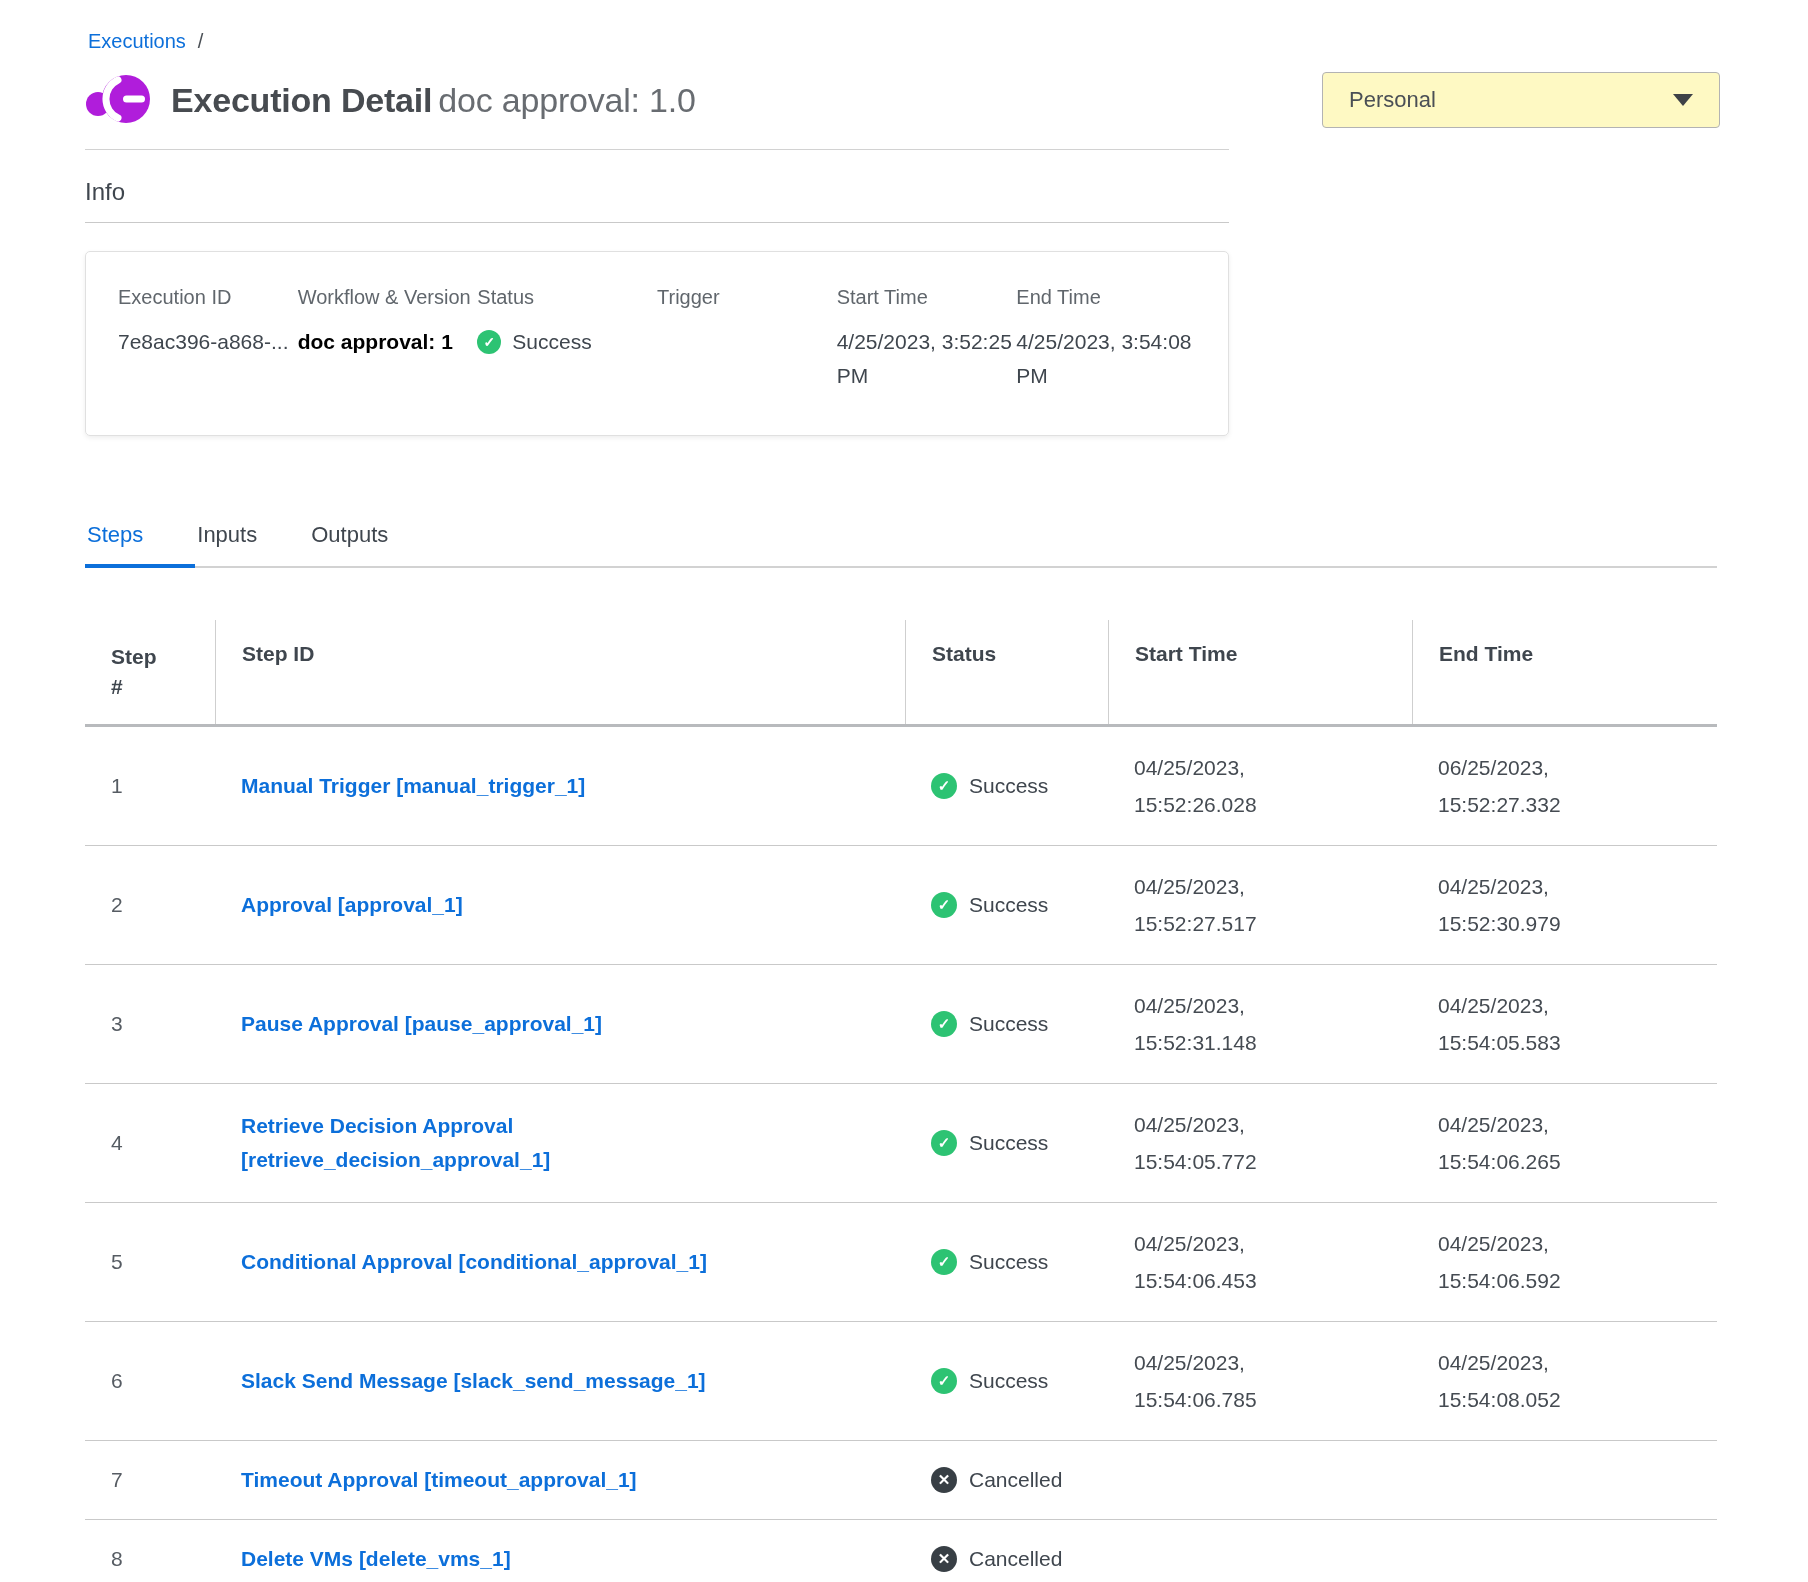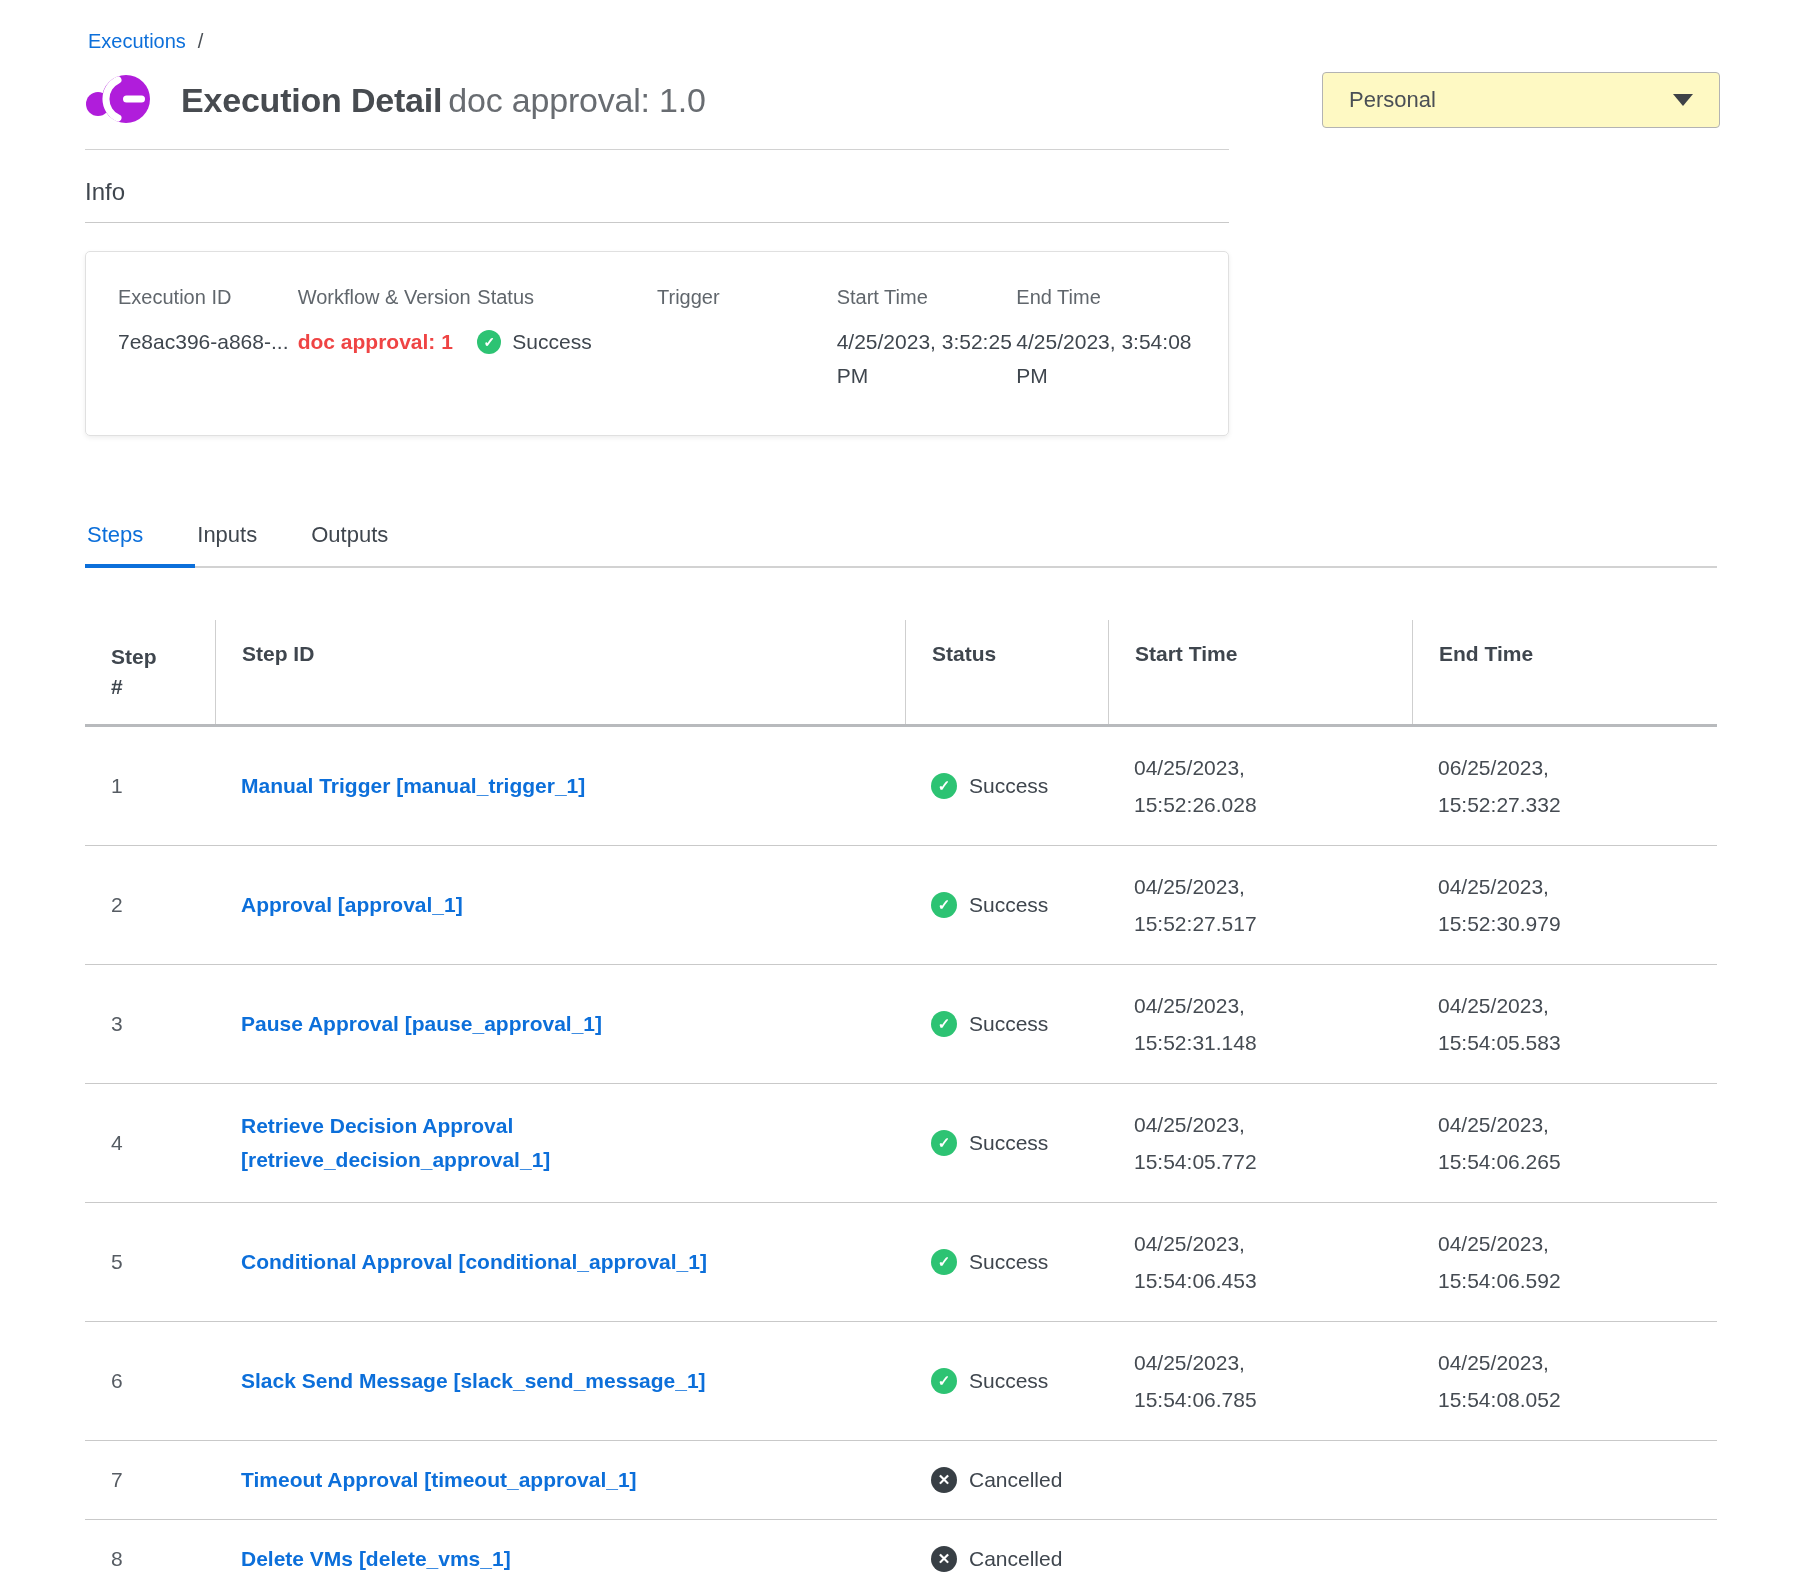--- a/index.html
+++ b/index.html
@@ -7,21 +7,21 @@
   body { font-family: "Liberation Sans", sans-serif; color: #3f464e; }
   .page { padding: 30px 88px 0 85px; }
 
   
   .breadcrumb { font-size: 20px; margin-left: 3px; }
   .breadcrumb a { color: #0c6fda; text-decoration: none; cursor: pointer; }
   .crumb-sep { color: #4a4f55; margin-left: 12px; }
 
   
   .title-row { display: flex; justify-content: space-between; align-items: center; margin-top: 18px; }
-  .title-left { display: flex; align-items: center; gap: 28px; }
+  .title-left { display: flex; align-items: center; gap: 18px; }
   .wf-icon { width: 68px; height: 58px; display: inline-flex; flex: none; }
   h1 { font-size: 34px; font-weight: 700; color: #474b50; letter-spacing: -0.2px; }
   h1 .subtitle { font-weight: 300; color: #686c71; margin-left: 6px; }
 
   .scope-select { width: 398px; height: 56px; border: 1px solid #b3b3b3; border-radius: 4px;
     display: flex; align-items: center; justify-content: space-between; padding: 0 26px;
     font-size: 22px; color: #4a4f55; cursor: pointer; background: #fef9c3; }
   .caret { width: 0; height: 0; border-left: 10px solid transparent; border-right: 10px solid transparent;
     border-top: 12px solid #3e4247; }
 
@@ -31,21 +31,21 @@
 
   h2.info-heading { font-size: 24px; font-weight: 500; color: #3f464e; margin-top: 28px; }
   .div-under-info { margin-top: 16px; background: #c9c9c9; }
 
   
   .info-card { margin-top: 28px; border: 1px solid #e0e0e0; border-radius: 5px;
     box-shadow: 0 2px 5px rgba(0,0,0,0.07); padding: 34px 32px 42px; 
     display: grid; grid-template-columns: repeat(6, 1fr); }
   .info-label { font-size: 20px; color: #60666c; margin-bottom: 16px; }
   .info-value { font-size: 21px; color: #3f464e; max-width: 195px; line-height: 34px; }
-  .info-value a { color: #ef4444; font-weight: 600; text-decoration: none; cursor: pointer; }
+  .info-value a { color: #000000; font-weight: 600; text-decoration: none; cursor: pointer; }
 
   .st-icon { display: inline-flex; align-items: center; justify-content: center;
     border-radius: 50%; color: #fff; font-weight: 700; flex: none; }
   .st-icon.success { background: #2dc373; }
   .st-icon.cancelled { background: #383f45; }
   .info-status { display: flex; align-items: center; gap: 11px; }
   .info-status .st-icon { width: 24px; height: 24px; font-size: 14px; }
 
   
   .tabs { margin-top: 86px; width: 1632px; border-bottom: 2px solid #d2d2d2; display: flex; }

